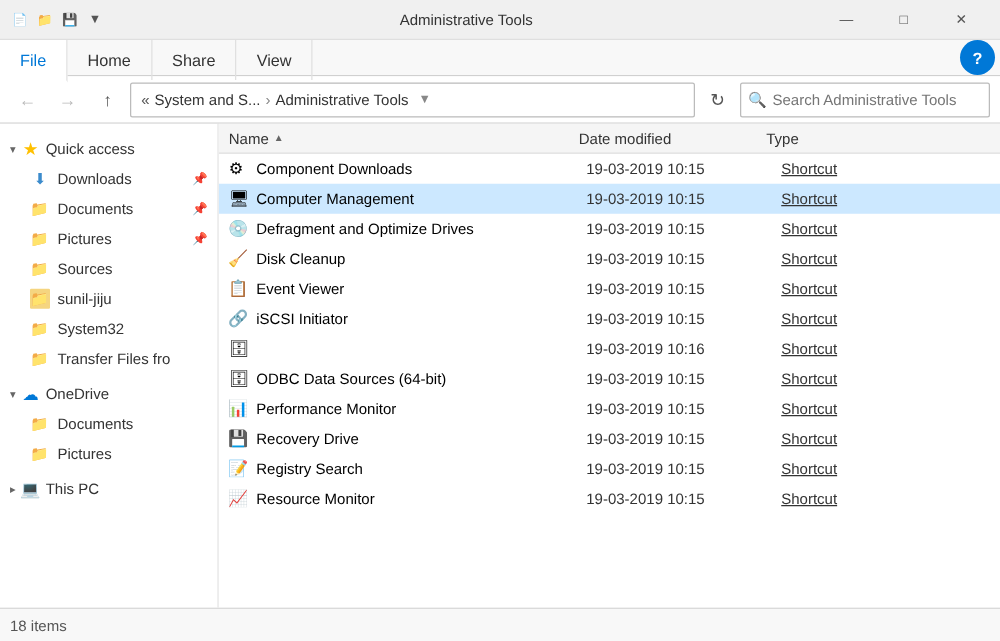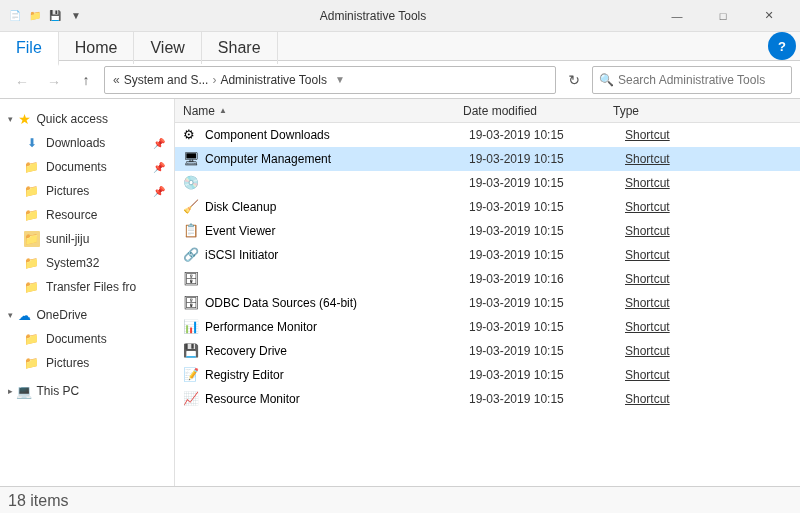--- a/index.html
+++ b/index.html
@@ -13,21 +13,21 @@
     .title-bar-icons { display: flex; gap: 4px; margin-right: 8px; }
     .title-icon { width: 16px; height: 16px; display: flex; align-items: center; justify-content: center; font-size: 10px; color: #555; }
     .title-text { flex: 1; font-size: 12px; color: #333; text-align: center; }
     .window-controls { display: flex; gap: 0; }
     .win-btn { width: 46px; height: 32px; display: flex; align-items: center; justify-content: center; font-size: 11px; cursor: pointer; color: #555; }
 
     
     .ribbon { background: #f8f8f8; border-bottom: 1px solid #d0d0d0; }
     .ribbon-tabs { display: flex; height: 28px; }
     .ribbon-tab {
-      padding: 16px 16px; display: flex; align-items: center; font-size: 16px;
+      padding: 16px 16px; display: flex; align-items: center; font-size: 13px;
       cursor: pointer; border-right: 1px solid #e0e0e0; color: #333;
     }
     .ribbon-tab.active { background: white; color: #0078d7; border-bottom: 2px solid white; margin-bottom: -1px; }
     .help-btn { margin-left: auto; width: 28px; height: 28px; background: #0078d7; border-radius: 50%; display: flex; align-items: center; justify-content: center; color: white; font-weight: bold; font-size: 13px; margin-right: 4px; margin-top: 0; align-self: center; }
 
     
     .address-bar {
       display: flex; align-items: center; background: white; height: 38px;
       padding: 0 8px; gap: 4px; border-bottom: 1px solid #d0d0d0;
     }
@@ -55,21 +55,21 @@
     .search-box input {
       border: none; outline: none; font-size: 12px; color: #888; flex: 1; background: transparent;
     }
 
     
     .main { display: flex; height: calc(513px - 32px - 28px - 38px - 28px); }
 
     
     .status-bar {
       height: 28px; background: #f8f8f8; border-top: 1px solid #d0d0d0;
-      display: flex; align-items: center; padding: 0 8px; font-size: 16px; color: #555;
+      display: flex; align-items: center; padding: 0 8px; font-size: 12px; color: #555;
     }
 
     
     .sidebar {
       width: 175px; min-width: 175px; background: white; border-right: 1px solid #e0e0e0;
       overflow-y: auto; padding: 4px 0;
     }
     .sidebar-section { margin: 4px 0; }
     .sidebar-item {
       display: flex; align-items: center; padding: 3px 8px; cursor: pointer;
@@ -128,22 +128,22 @@
     <div class="win-btn">—</div>
     <div class="win-btn">□</div>
     <div class="win-btn close">✕</div>
   </div>
 </div>
 
 <div class="ribbon">
   <div class="ribbon-tabs">
     <div class="ribbon-tab active">File</div>
     <div class="ribbon-tab">Home</div>
+    <div class="ribbon-tab">Share</div>
     <div class="ribbon-tab">View</div>
-    <div class="ribbon-tab">Share</div>
     <div class="help-btn">?</div>
   </div>
 </div>
 
 <div class="address-bar">
   <div class="nav-btn disabled">←</div>
   <div class="nav-btn disabled">→</div>
   <div class="nav-btn">↑</div>
   <div class="address-path">
     <span class="path-icon">«</span>
@@ -179,21 +179,21 @@
         <span>Documents</span>
         <span class="pin-icon">📌</span>
       </div>
       <div class="sidebar-item" style="padding-left: 24px;">
         <span class="sidebar-icon" style="color:#dcb743;">📁</span>
         <span>Pictures</span>
         <span class="pin-icon">📌</span>
       </div>
       <div class="sidebar-item" style="padding-left: 24px;">
         <span class="sidebar-icon" style="color:#dcb743;">📁</span>
-        <span>Resource</span>
+        <span>Sources</span>
       </div>
       <div class="sidebar-item" style="padding-left: 24px;">
         <span class="sidebar-icon" style="color:#dcb743; background:#f5d580; border-radius:1px; font-size:12px;">📁</span>
         <span>sunil-jiju</span>
       </div>
       <div class="sidebar-item" style="padding-left: 24px;">
         <span class="sidebar-icon" style="color:#dcb743;">📁</span>
         <span>System32</span>
       </div>
       <div class="sidebar-item" style="padding-left: 24px;">
@@ -255,20 +255,21 @@
       <div class="file-name">
         <span class="file-icon" style="font-size:13px;">🖥</span>
         <span>Computer Management</span>
       </div>
       <div class="file-date">19-03-2019 10:15</div>
       <div class="file-type">Shortcut</div>
     </div>
         <div class="file-row">
       <div class="file-name">
         <span class="file-icon" style="font-size:13px;">💿</span>
+        <span>Defragment and Optimize Drives</span>
       </div>
       <div class="file-date">19-03-2019 10:15</div>
       <div class="file-type">Shortcut</div>
     </div>
         <div class="file-row">
       <div class="file-name">
         <span class="file-icon" style="font-size:13px;">🧹</span>
         <span>Disk Cleanup</span>
       </div>
       <div class="file-date">19-03-2019 10:15</div>
@@ -317,21 +318,21 @@
       <div class="file-name">
         <span class="file-icon" style="font-size:13px;">💾</span>
         <span>Recovery Drive</span>
       </div>
       <div class="file-date">19-03-2019 10:15</div>
       <div class="file-type">Shortcut</div>
     </div>
         <div class="file-row">
       <div class="file-name">
         <span class="file-icon" style="font-size:13px;">📝</span>
-        <span>Registry Editor</span>
+        <span>Registry Search</span>
       </div>
       <div class="file-date">19-03-2019 10:15</div>
       <div class="file-type">Shortcut</div>
     </div>
         <div class="file-row">
       <div class="file-name">
         <span class="file-icon" style="font-size:13px;">📈</span>
         <span>Resource Monitor</span>
       </div>
       <div class="file-date">19-03-2019 10:15</div>

